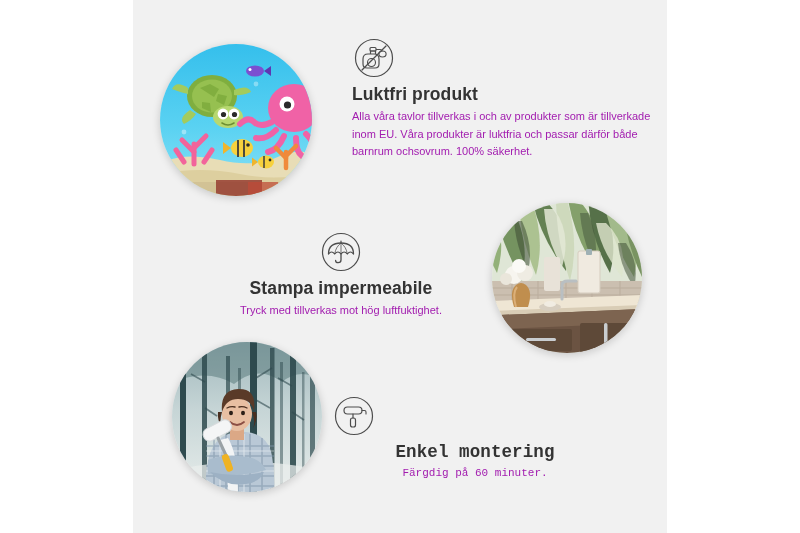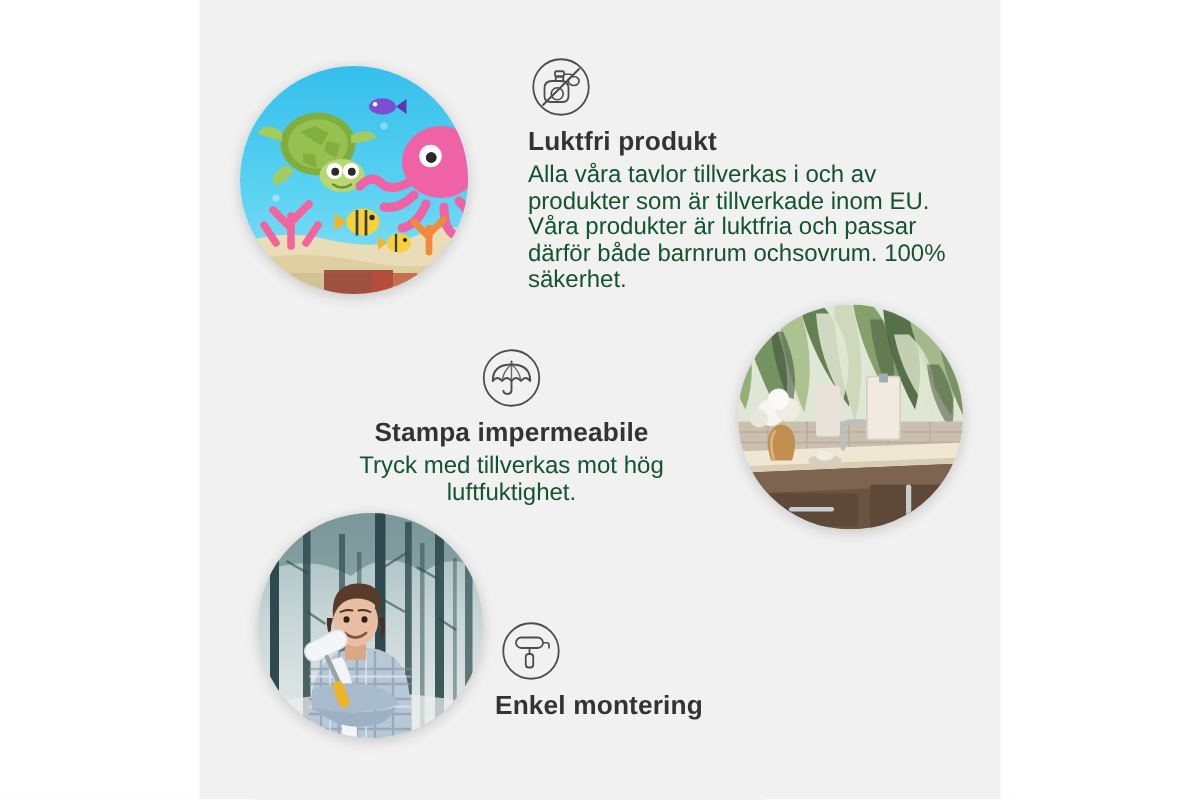--- a/index.html
+++ b/index.html
@@ -42,23 +42,23 @@
   .icon-wrap svg { display: block; }
   .f-title {
     font-size: 17.5px;
     font-weight: bold;
     color: #333333;
     letter-spacing: 0.1px;
     margin: 4px 0 3px 0;
     white-space: nowrap;
   }
   .f-body {
-    font-size: 16px;
+    font-size: 11px;
     line-height: 17.5px;
-    color: #14532d;
+    color: #a21caf;
   }
 
   
   #feature-odourless {
     left: 330px;
     top: 38px;
     width: 300px;
     text-align: left;
     margin-left: 22px;
   }
@@ -71,23 +71,24 @@
     top: 232px;
     width: 282px;
     text-align: center;
   }
   #feature-waterproof .icon-wrap { margin: 0 auto; }
   #feature-waterproof .f-title { margin-top: 6px; text-align: center; }
 
   
   #feature-assembly {
     left: 330px;
-    top: 414px;
+    top: 396px;
     width: 290px;
-    text-align: left;
+    text-align: center;
+    font-family: Liberation Mono, monospace;
   }
   #feature-assembly .icon-wrap { margin-left: 4px; }
   #feature-assembly .f-title { margin-top: 6px; }
 
   
   .photo {
     position: absolute;
     border-radius: 50%;
     overflow: hidden;
     box-shadow: 0 2px 9px rgba(0,0,0,0.18);
@@ -371,15 +372,16 @@
         <rect x="10" y="11" width="18" height="7" rx="3.5" fill="none" stroke="#4d4d4d" stroke-width="1.2"></rect>
 
         <path d="M28 14.5 h2.5 q1.5 0 1.5 1.5 v2" fill="none" stroke="#4d4d4d" stroke-width="1.1" stroke-linecap="round"></path>
 
         <path d="M19 18 v4" stroke="#4d4d4d" stroke-width="1.2" stroke-linecap="round"></path>
 
         <rect x="16.5" y="22" width="5" height="9" rx="2" fill="none" stroke="#4d4d4d" stroke-width="1.2"></rect>
       </svg>
     </span>
     <div class="f-title">Enkel montering</div>
+    <div class="f-body">Färgdig på 60 minuter.</div>
   </div>
 
 </div>
 
 </body></html>

